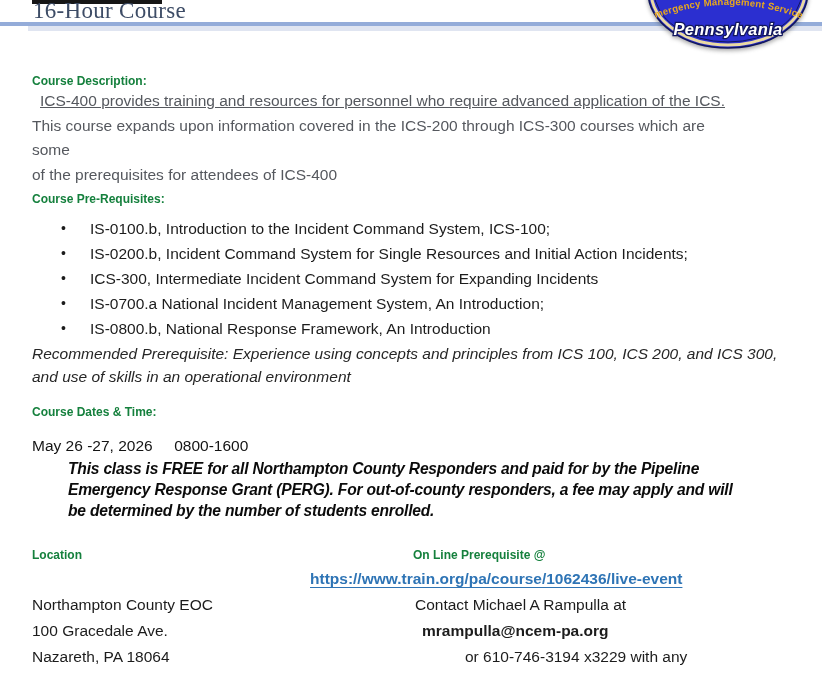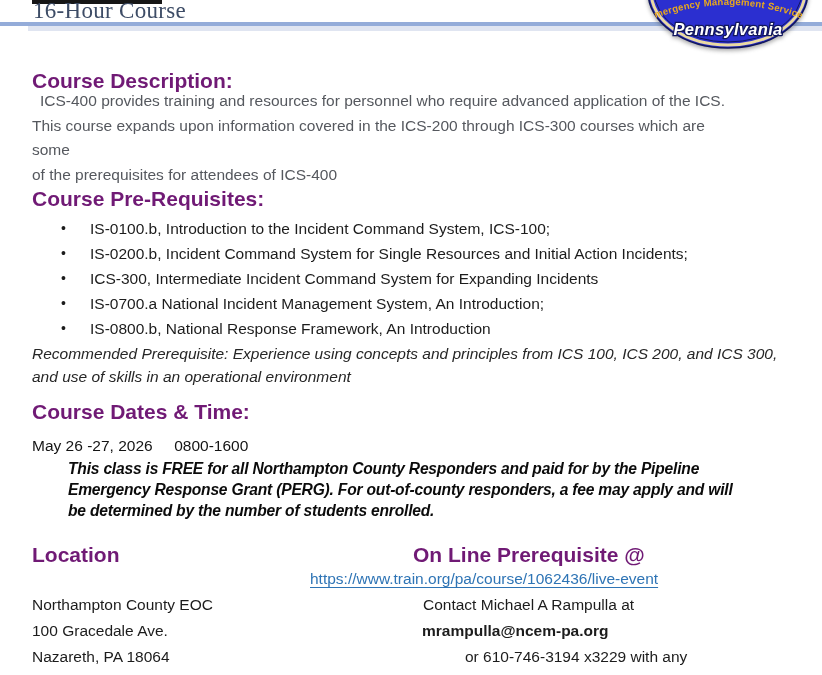--- a/index.html
+++ b/index.html
@@ -30,26 +30,26 @@
     position:absolute;left:28px;top:26px;width:794px;height:5px;
     background:#e0e5f1;
   }
   .logo{
     position:absolute;top:-68px;right:12px;width:164px;height:118px;
     filter:drop-shadow(0 2px 2px rgba(60,60,60,.45));
   }
   
   .abs{position:absolute;}
   .h-bold{
-    font-size:21px;font-weight:bold;color:#701a75;line-height:18px;
+    font-size:12px;font-weight:bold;color:#15803d;line-height:18px;
   }
   .body-gray{
     font-size:15.5px;color:#55585e;line-height:24.6px;width:705px;
   }
-  .body-gray .first-line{padding-left:8px;}
+  .body-gray .first-line{padding-left:8px;text-decoration:underline;}
   .bullet-list{list-style:none;margin:0;padding:0;}
   .bullet-list li{
     position:relative;
     padding-left:90px;
     font-size:15.5px;color:#1c1c1c;line-height:25px;height:25px;
     white-space:nowrap;
   }
   .bullet-list .bullet{
     position:absolute;left:61px;top:0;
     font-size:14px;color:#1c1c1c;
@@ -60,21 +60,21 @@
   .date-line{
     font-size:15.5px;color:#141414;white-space:pre;
   }
   .funding{
     font-weight:bold;font-style:italic;
     font-size:15.6px;color:#0b0b0b;line-height:20.9px;
     letter-spacing:-0.2px;
     margin-left:36px;
   }
   .reg-link{
-    font-size:15.5px;font-weight:normal;color:#2e74b5;
+    font-size:15.5px;font-weight:bold;color:#2e74b5;
     text-decoration:underline;text-underline-offset:3px;
     white-space:nowrap;cursor:pointer;
   }
   .plain-line{font-size:15.5px;color:#1c1c1c;white-space:nowrap;}
 </style>
 </head>
 <body>
 
 <div class="page">
 
@@ -140,17 +140,17 @@
     <div>be determined by the number of students enrolled.</div>
   </div>
 
   <div class="abs h-bold" style="left:32px;top:546px;">Location</div>
   <div class="abs plain-line" style="left:32px;top:596px;">Northampton County EOC</div>
   <div class="abs plain-line" style="left:32px;top:622px;">100 Gracedale Ave.</div>
   <div class="abs plain-line" style="left:32px;top:648px;">Nazareth, PA 18064</div>
 
   <div class="abs h-bold" style="left:413px;top:546px;">On Line Prerequisite @</div>
   <a class="abs reg-link" style="left:310px;top:570px;">https://www.train.org/pa/course/1062436/live-event</a>
-  <div class="abs plain-line" style="left:415px;top:596px;margin-left:8px;">Contact Michael A Rampulla at</div>
+  <div class="abs plain-line" style="left:415px;top:596px;">Contact Michael A Rampulla at</div>
   <div class="abs plain-line" style="left:422px;top:622px;font-weight:bold;">mrampulla@ncem-pa.org</div>
   <div class="abs plain-line" style="left:425px;top:648px;margin-left:40px;">or 610-746-3194 x3229 with any</div>
 
 </div>
 
 </body></html>

